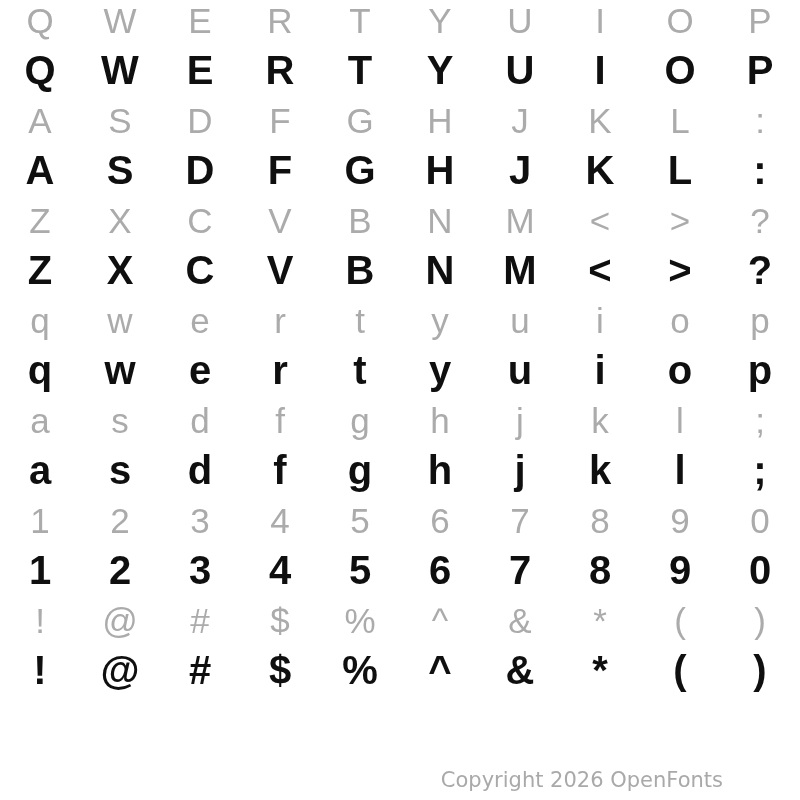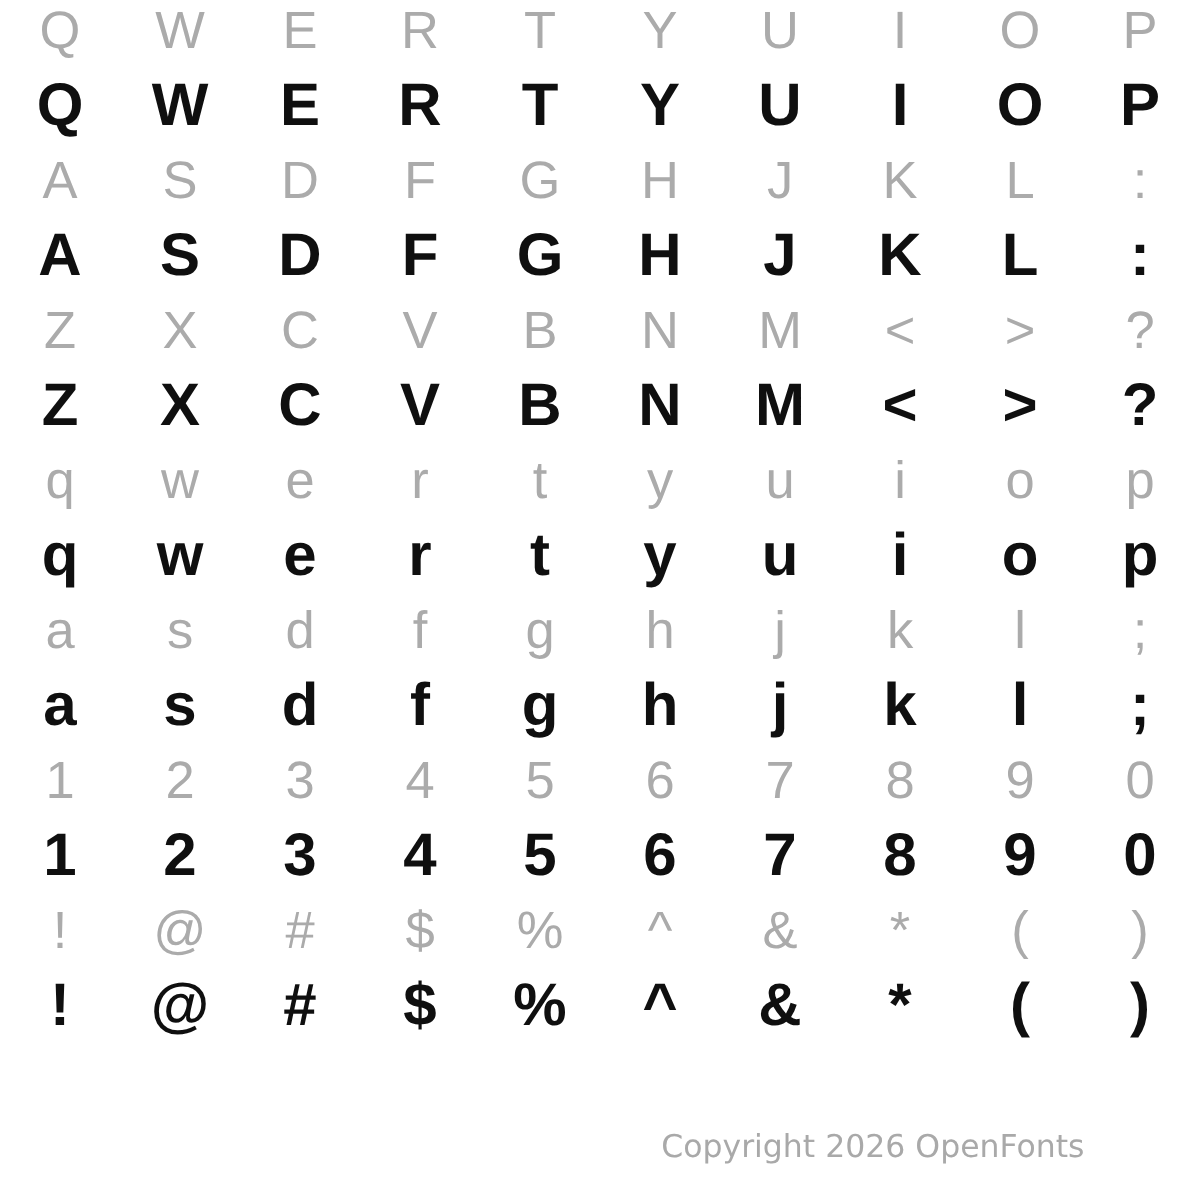--- a/index.html
+++ b/index.html
@@ -43,21 +43,21 @@
   }
   .glyph-row.black {
     height: 44px;
     align-items: center;
     font-size: 40px;
     font-weight: 600;
     color: var(--black-color, #0f0f0f);
   }
   #copyright {
     position: absolute;
-    top: 752px;
+    top: 768px;
     right: 77px;
     font-family: "DejaVu Sans", sans-serif;
     font-size: 21px;
     line-height: 1.2;
     color: var(--copyright-color, #a9a9a9);
     white-space: pre;
   }
 </style>
 </head>
 <body style="--gray-color: #ababab; --black-color: #0f0f0f; --copyright-color: #a9a9a9; background: rgb(255, 255, 255);">

